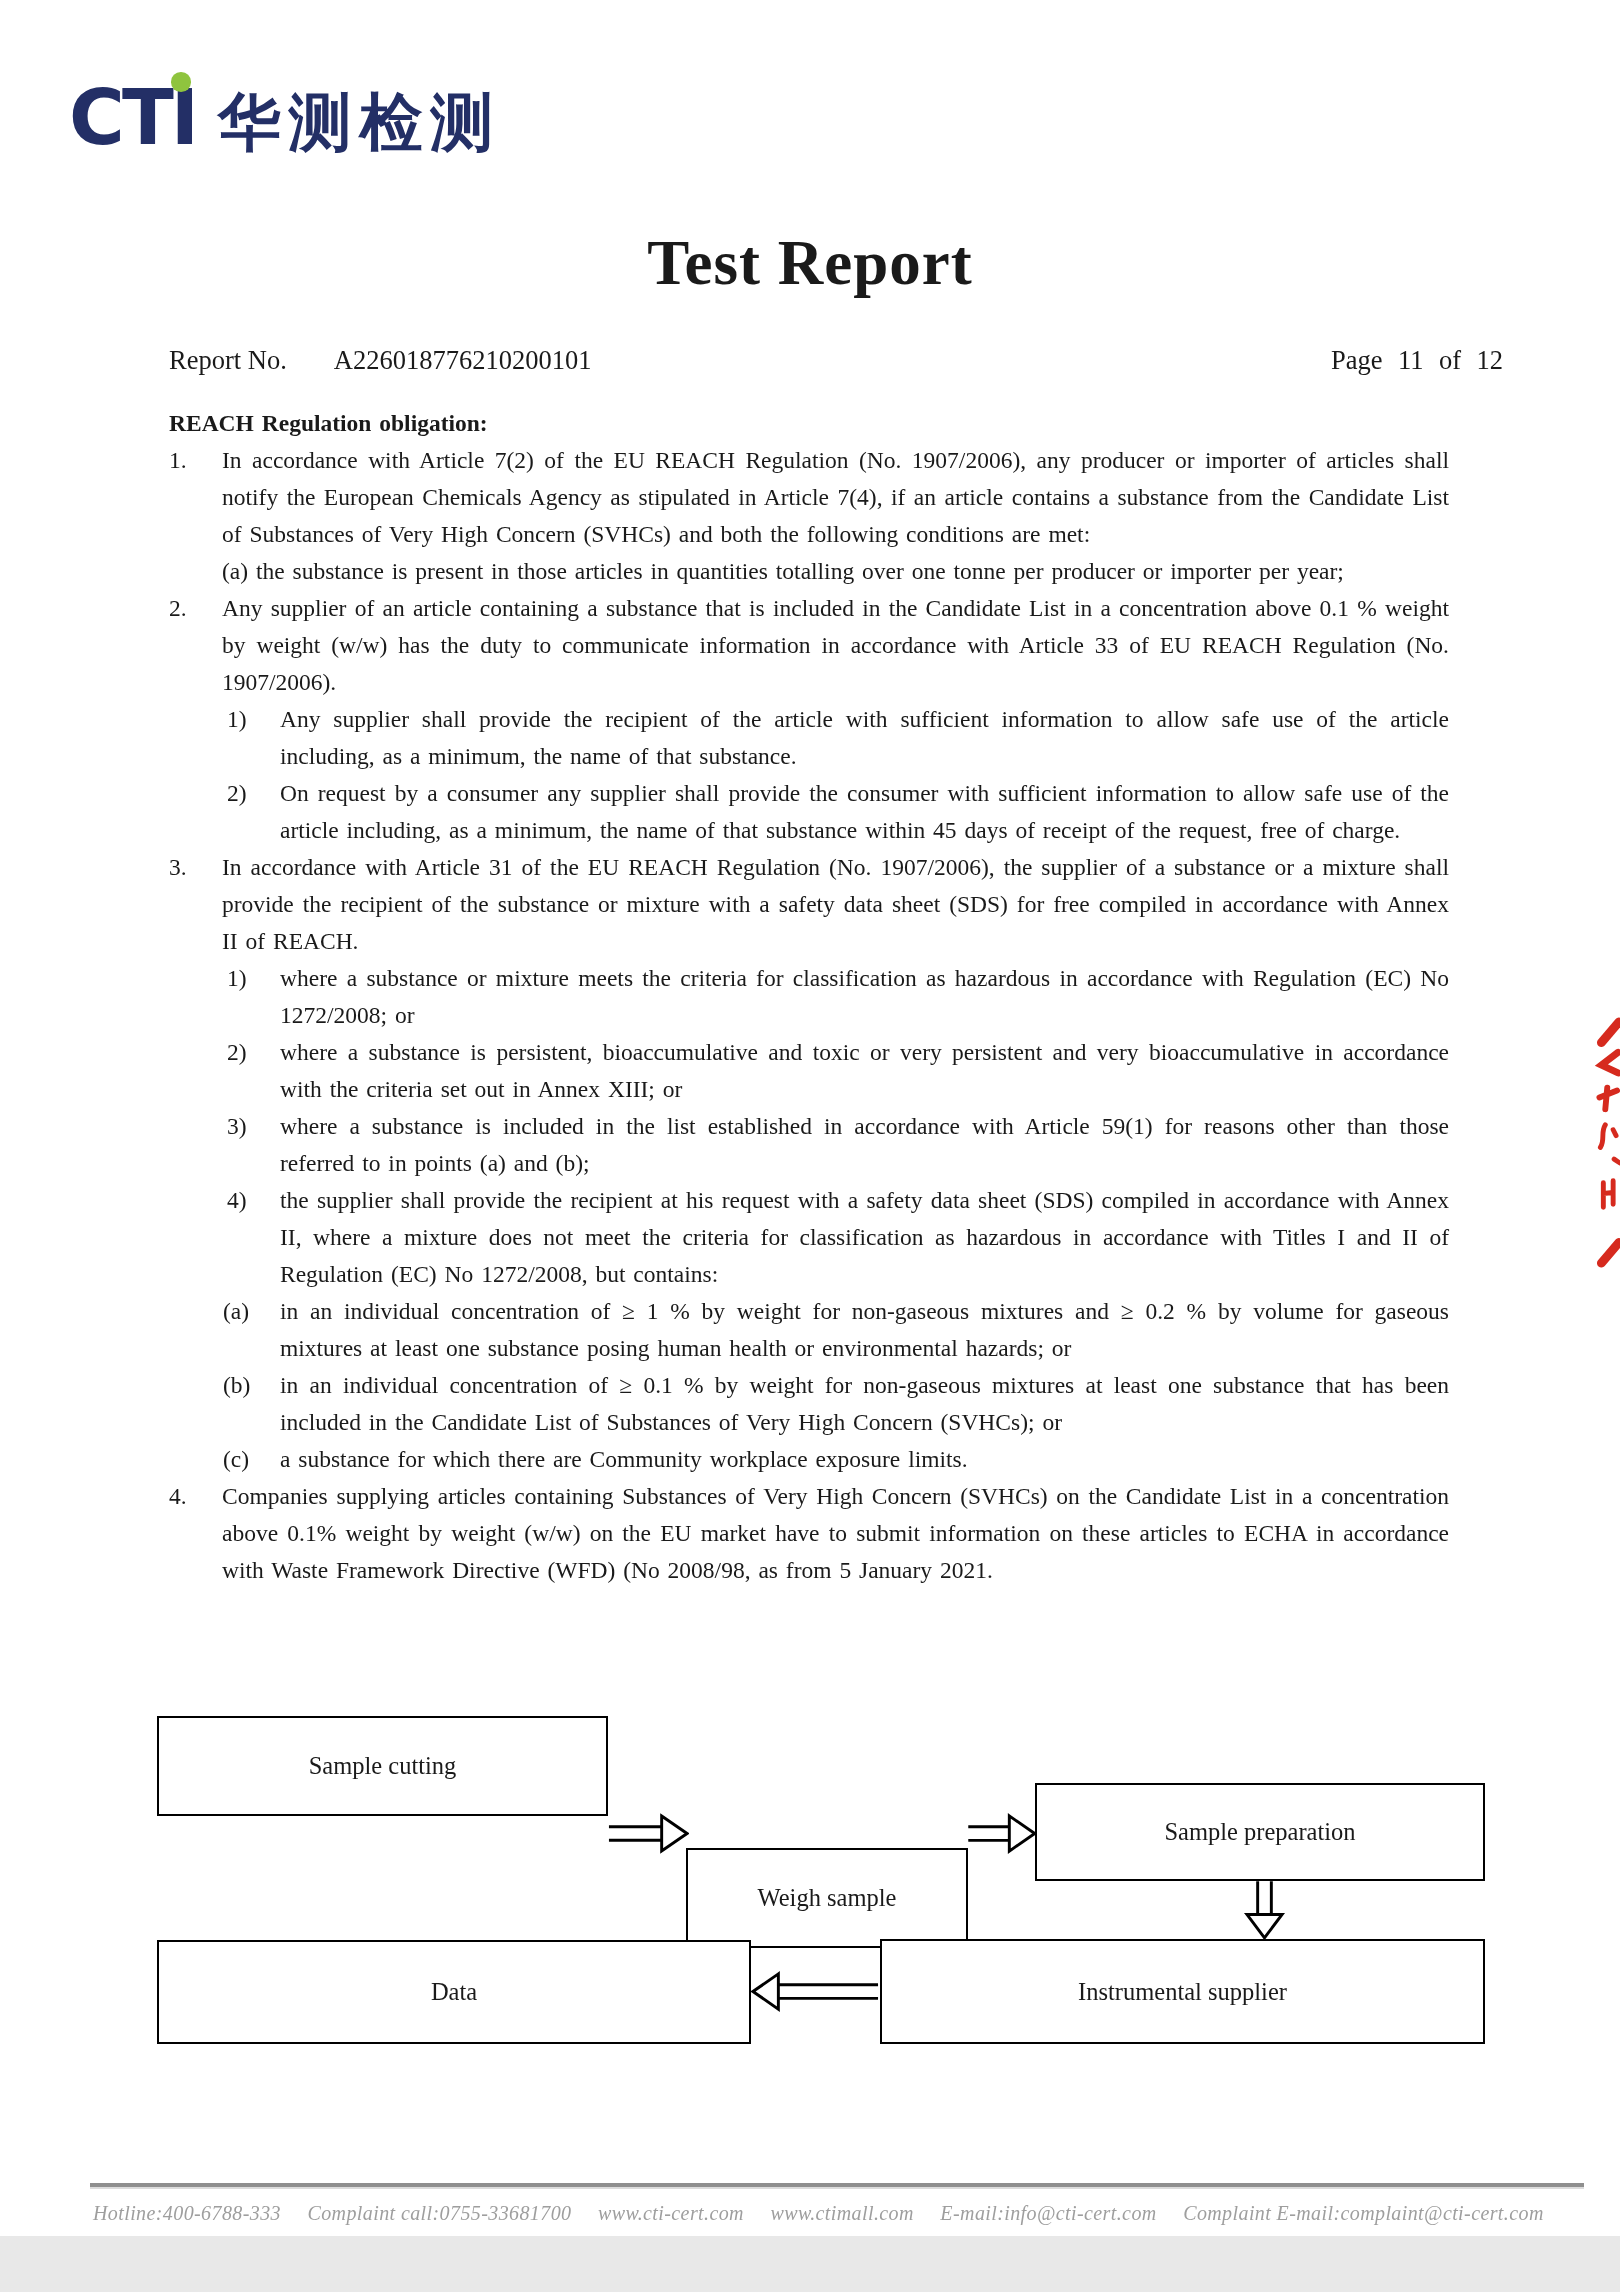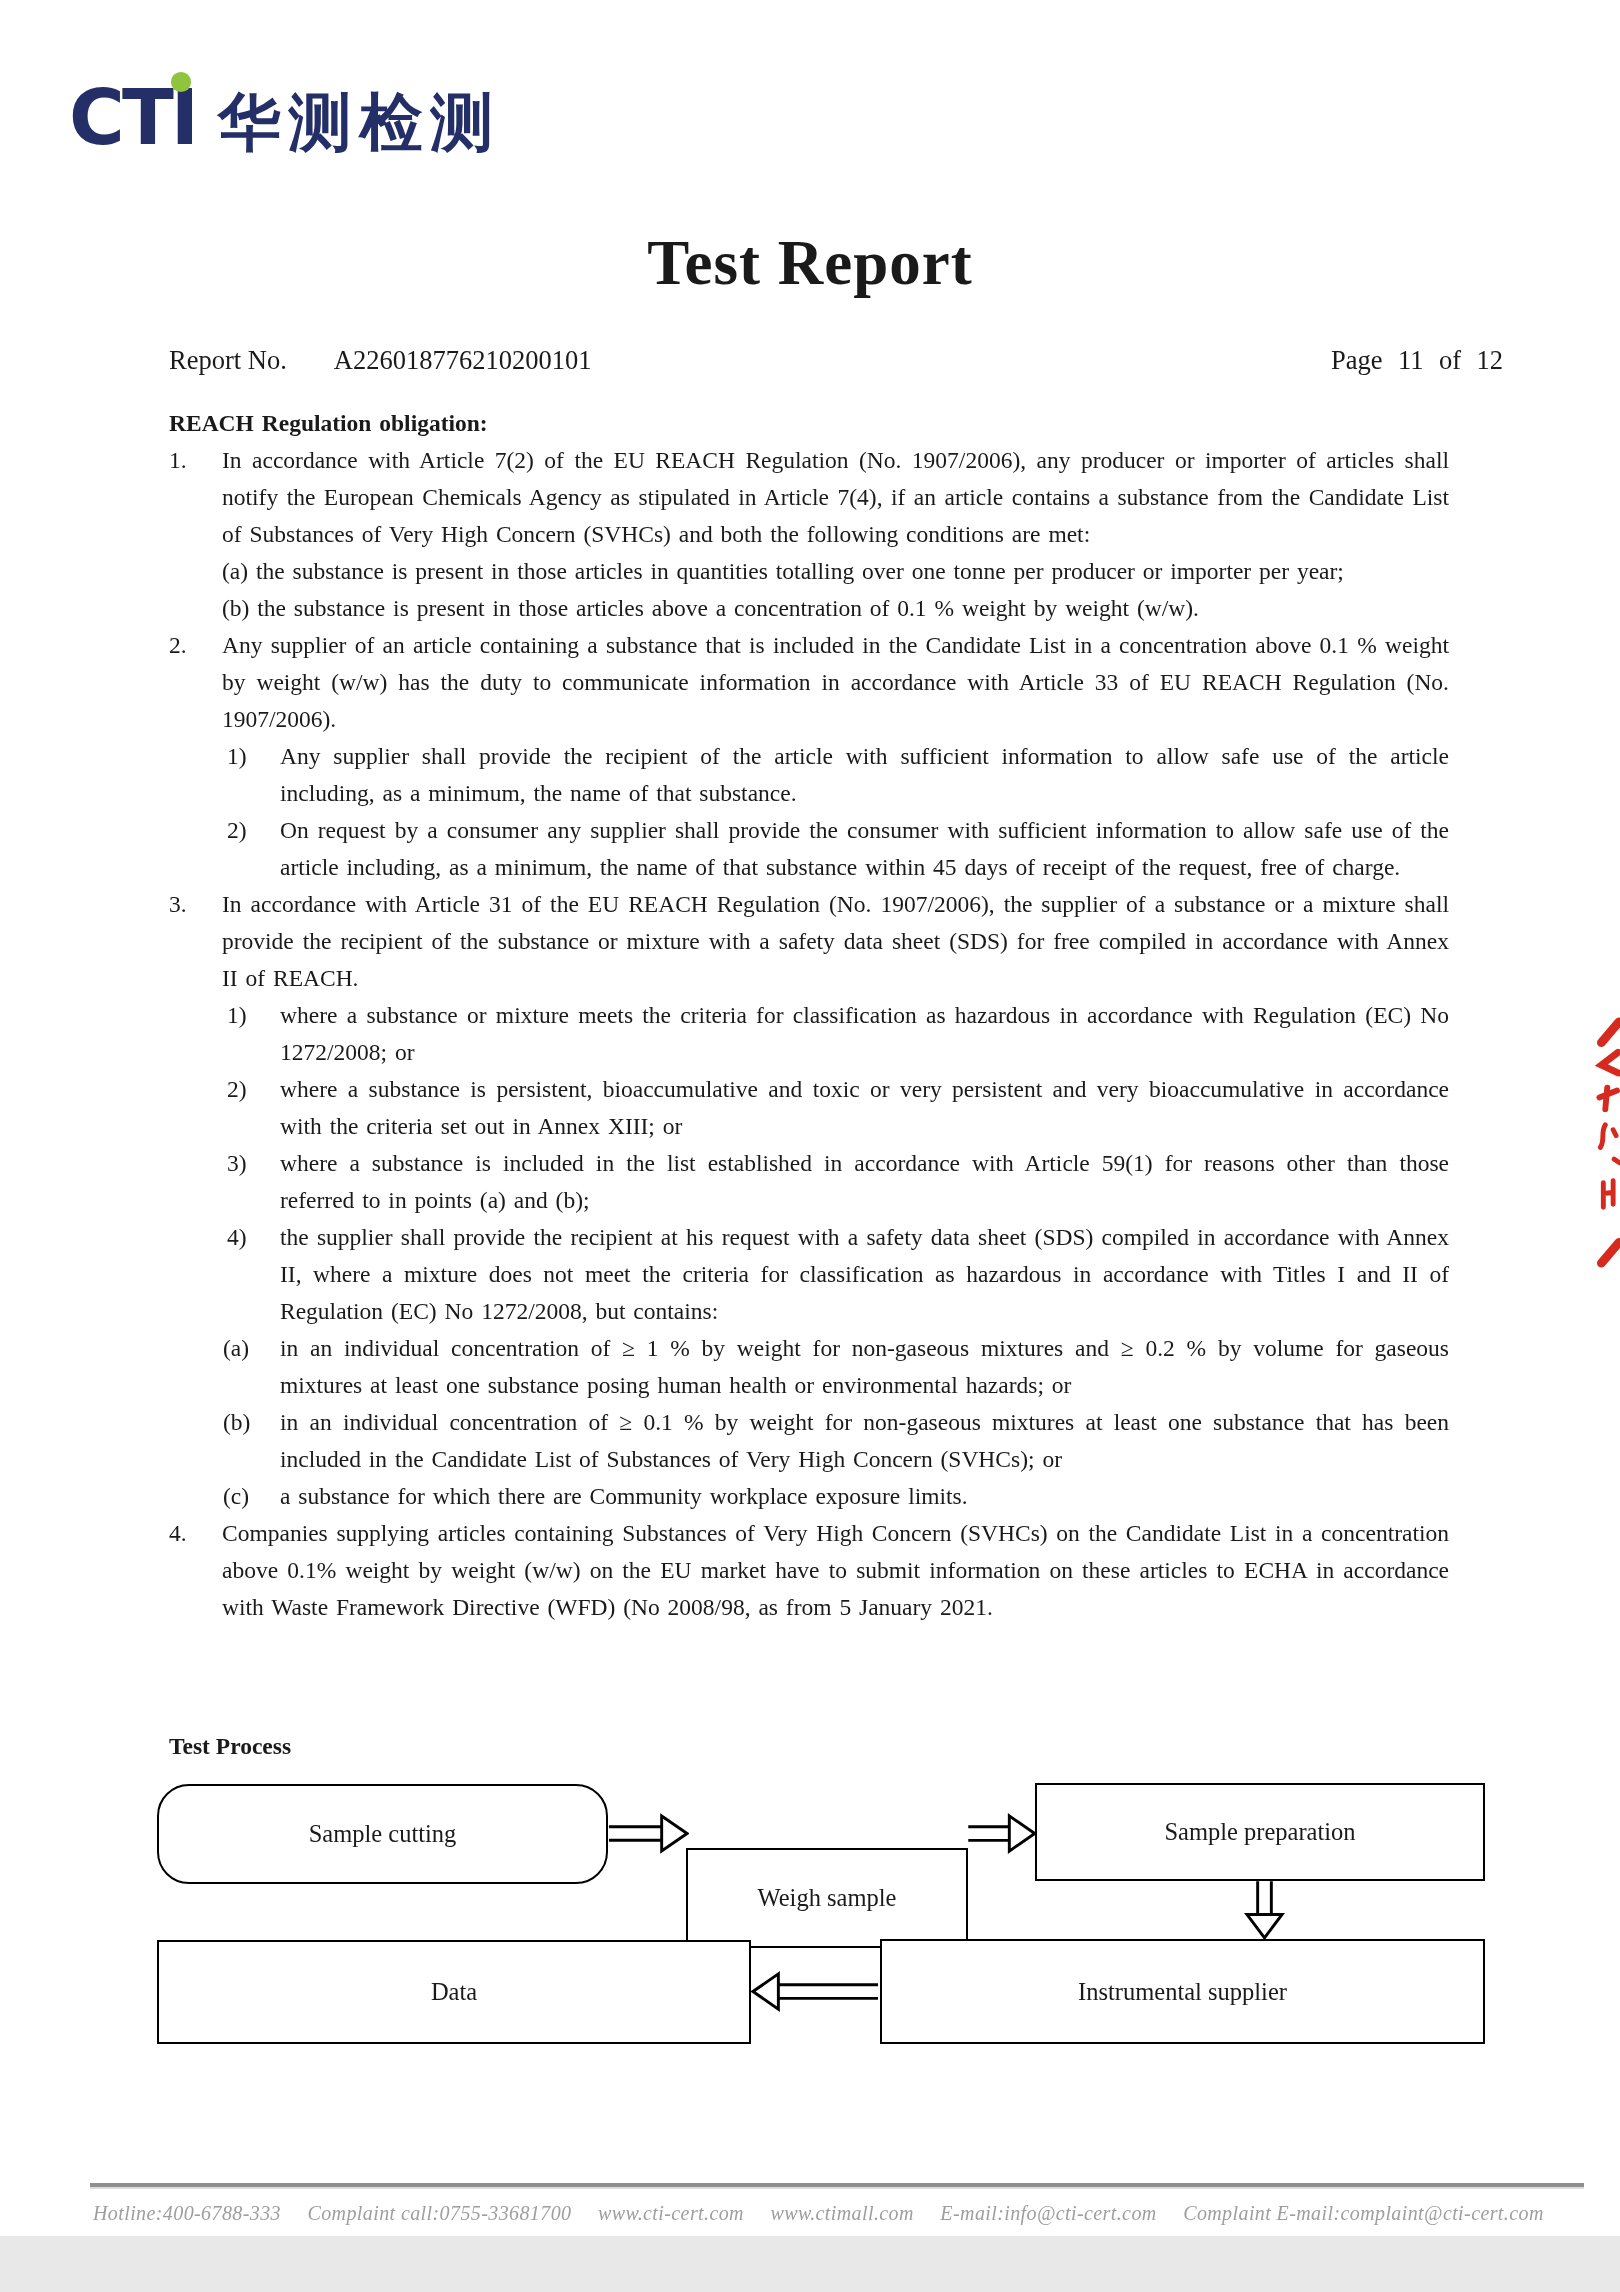--- a/index.html
+++ b/index.html
@@ -71,21 +71,20 @@
     <span class="page-info">Page 11 of 12</span>
   </div>
 
   <div class="body">
     <div class="reach-heading">REACH Regulation obligation:</div>
 
     <div class="item">
       <span class="num">1.</span>
       <div>In accordance with Article 7(2) of the EU REACH Regulation (No. 1907/2006), any producer or importer of articles shall notify the European Chemicals Agency as stipulated in Article 7(4), if an article contains a substance from the Candidate List of Substances of Very High Concern (SVHCs) and both the following conditions are met:</div>
       <div>(a) the substance is present in those articles in quantities totalling over one tonne per producer or importer per year;</div>
-      <div>(b) the substance is present in those articles above a concentration of 0.1 % weight by weight (w/w).</div>
     </div>
 
     <div class="item">
       <span class="num">2.</span>
       <div>Any supplier of an article containing a substance that is included in the Candidate List in a concentration above 0.1 % weight by weight (w/w) has the duty to communicate information in accordance with Article 33 of EU REACH Regulation (No. 1907/2006).</div>
     </div>
     <div class="sub">
       <span class="num">1)</span>
       <div>Any supplier shall provide the recipient of the article with sufficient information to allow safe use of the article including, as a minimum, the name of that substance.</div>
     </div>
@@ -128,21 +127,21 @@
     </div>
 
     <div class="item">
       <span class="num">4.</span>
       <div>Companies supplying articles containing Substances of Very High Concern (SVHCs) on the Candidate List in a concentration above 0.1% weight by weight (w/w) on the EU market have to submit information on these articles to ECHA in accordance with Waste Framework Directive (WFD) (No 2008/98, as from 5 January 2021.</div>
     </div>
   </div>
 
   <div class="tp-heading">Test Process</div>
 
-  <div class="fc-box" style="left:157px;top:1784px;width:451px;height:100px;border-radius:32px;">
+  <div class="fc-box" style="left:157px;top:1716px;width:451px;height:100px;">
     <span>Sample cutting</span>
   </div>
   <svg class="fc-arrow" style="left:607px;top:1812px;" width="82" height="43" viewBox="0 0 84 44">
     <path d="M2,15 H58 M2,29 H58" stroke="#000" stroke-width="3" fill="none"></path>
     <polygon points="56,4 82,22 56,40" fill="#fff" stroke="#000" stroke-width="3"></polygon>
   </svg>
   <div class="fc-box" style="left:686px;top:1848px;width:282px;height:100px;">
     <span>Weigh sample</span>
   </div>
   <svg class="fc-arrow" style="left:966px;top:1812px;" width="71" height="43" viewBox="0 0 72 44">

